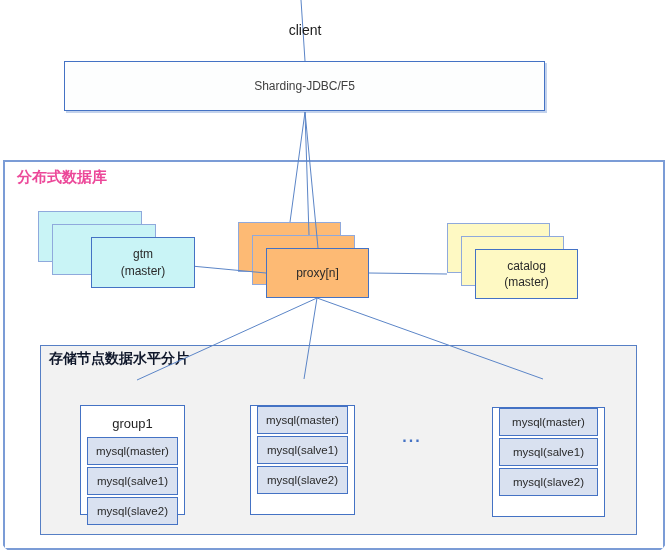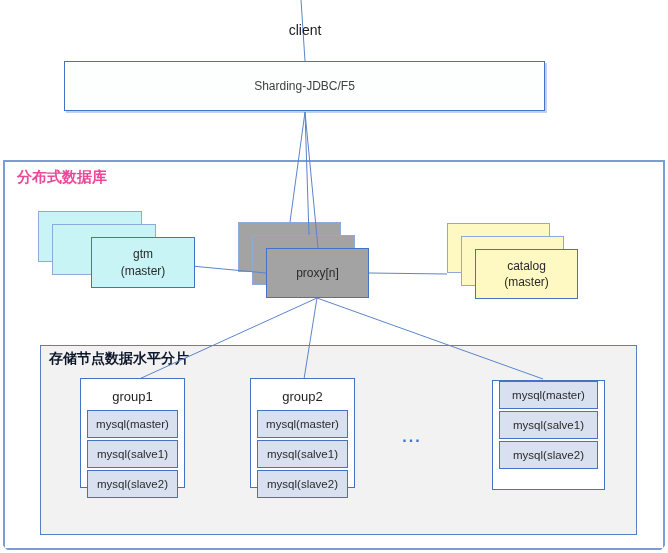--- a/index.html
+++ b/index.html
@@ -27,21 +27,21 @@
 
   
   .stackbox{position:absolute;box-sizing:border-box;border:1.3px solid #4472c4;}
   .stackbox.back{border-color:#8fa9dc;}
   .stackbox.front{display:flex;flex-direction:column;align-items:center;justify-content:center;
     font-size:12px;line-height:1.35;color:#2a2a2a;z-index:4;}
 
   .fill-gtm{background-color:#c9f4f6;
     background-image:radial-gradient(#ffffff 22%,transparent 23%),radial-gradient(#ffffff 22%,transparent 23%);
     background-size:4px 4px;background-position:0 0,2px 2px;}
-  .fill-proxy{background:#a3a3a3;}
+  .fill-proxy{background:#fdba74;}
   .fill-catalog{background:#fef9c3;}
 
   .gtm-b1{left:38px;top:211px;width:104px;height:51px;z-index:1;}
   .gtm-b2{left:52px;top:224px;width:104px;height:51px;z-index:2;}
   .gtm-b3{left:66px;top:237px;width:104px;height:51px;margin-left:25px;}
 
   .proxy-b1{left:238px;top:222px;width:103px;height:50px;z-index:1;}
   .proxy-b2{left:252px;top:235px;width:103px;height:50px;z-index:2;}
   .proxy-b3{left:266px;top:248px;width:103px;height:50px;}
 
@@ -49,21 +49,21 @@
   .catalog-b2{left:461px;top:236px;width:103px;height:50px;z-index:2;}
   .catalog-b3{left:475px;top:249px;width:103px;height:50px;}
 
   
   .storage-container{position:absolute;left:40px;top:345px;width:597px;height:190px;
     background:#f2f2f2;border:1.3px solid #567fc5;box-sizing:border-box;z-index:1;}
   .storage-label{position:absolute;left:8px;top:4px;font-size:14px;font-weight:bold;color:#0f172a;}
 
   
   .group-box{position:absolute;width:105px;height:110px;background:#ffffff;
-    border:1.3px solid #4472c4;box-sizing:border-box;z-index:4;}
+    border:1.3px solid #4472c4;box-sizing:border-box;z-index:4;margin-top:27px;}
   .group-1{left:80px;top:378px;}
   .group-2{left:250px;top:378px;}
   .group-n{left:492px;top:380px;width:113px;}
   .group-title{height:28px;display:flex;align-items:center;justify-content:center;
     font-size:13px;color:#1f1f1f;padding-top:3px;}
   .group-rows{padding:0 6px;}
   .mysql-row{height:28px;margin-bottom:2px;background:#d9e1f0;border:1px solid #4472c4;
     box-sizing:border-box;display:flex;align-items:center;justify-content:center;
     font-size:11.5px;color:#2a2a2a;}
 
@@ -124,21 +124,20 @@
   <div class="group-box group-1">
     <div class="group-title">group1</div>
     <div class="group-rows">
       <div class="mysql-row">mysql(master)</div>
       <div class="mysql-row">mysql(salve1)</div>
       <div class="mysql-row">mysql(slave2)</div>
     </div>
   </div>
 
   <div class="group-box group-2">
-    <div class="group-title">group2</div>
     <div class="group-rows">
       <div class="mysql-row">mysql(master)</div>
       <div class="mysql-row">mysql(salve1)</div>
       <div class="mysql-row">mysql(slave2)</div>
     </div>
   </div>
 
   <div class="ellipsis">...</div>
 
   <div class="group-box group-n">

